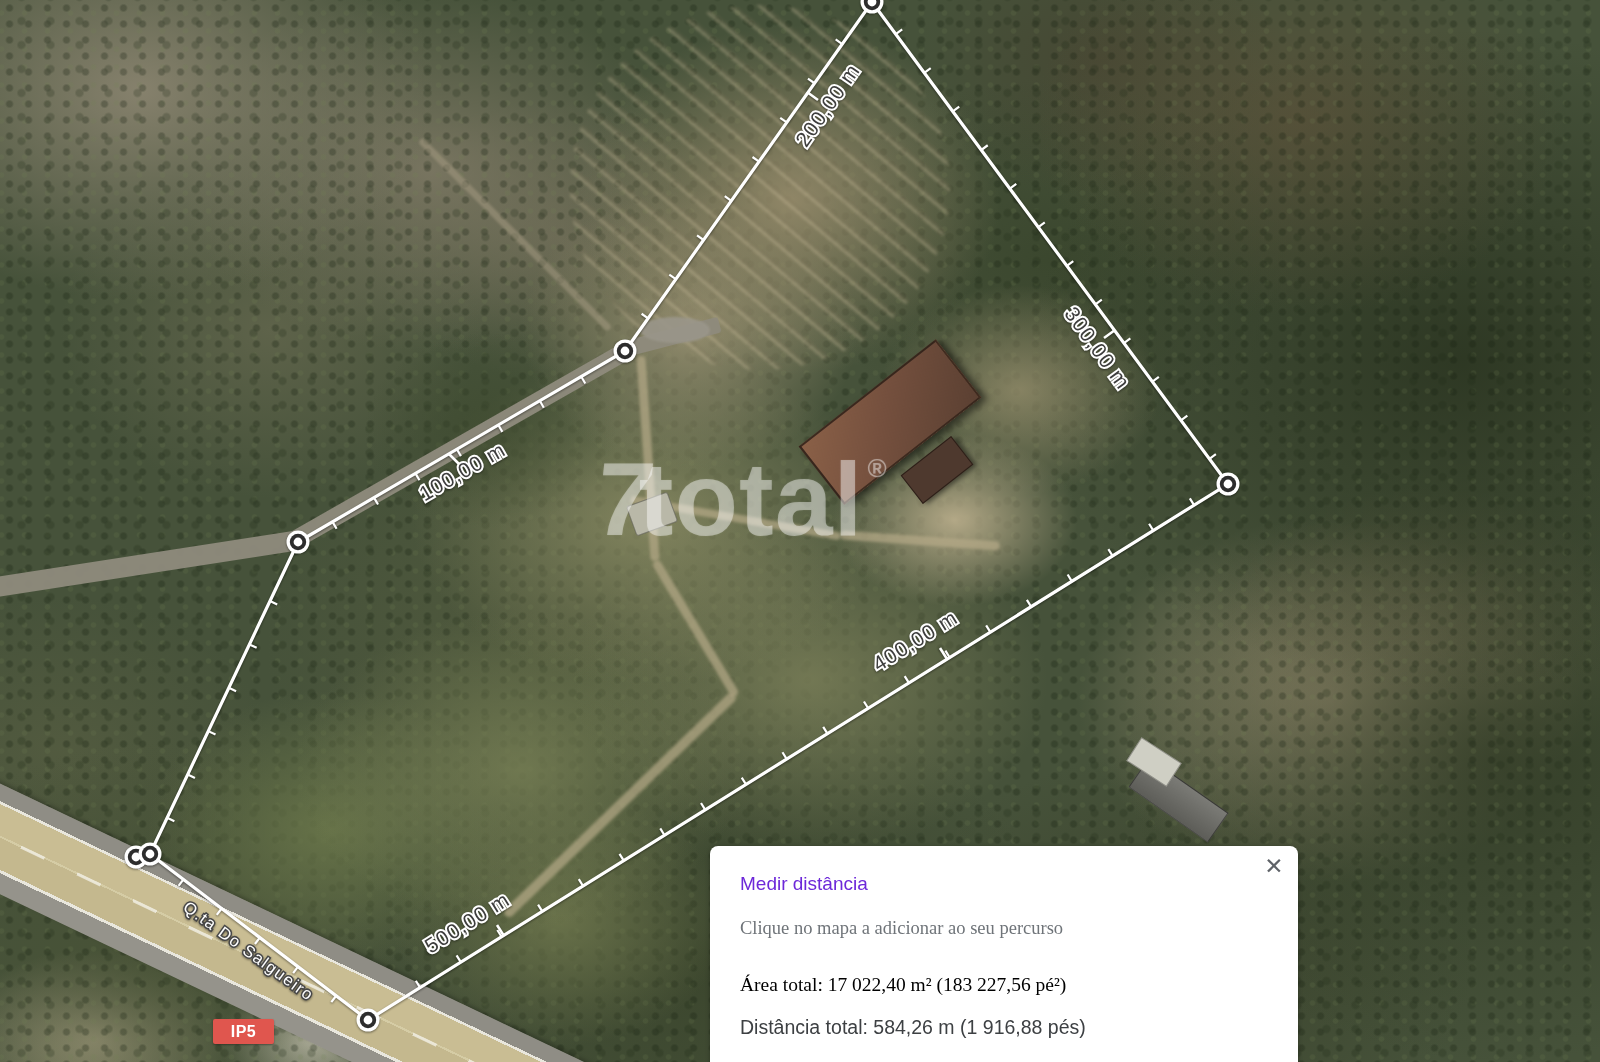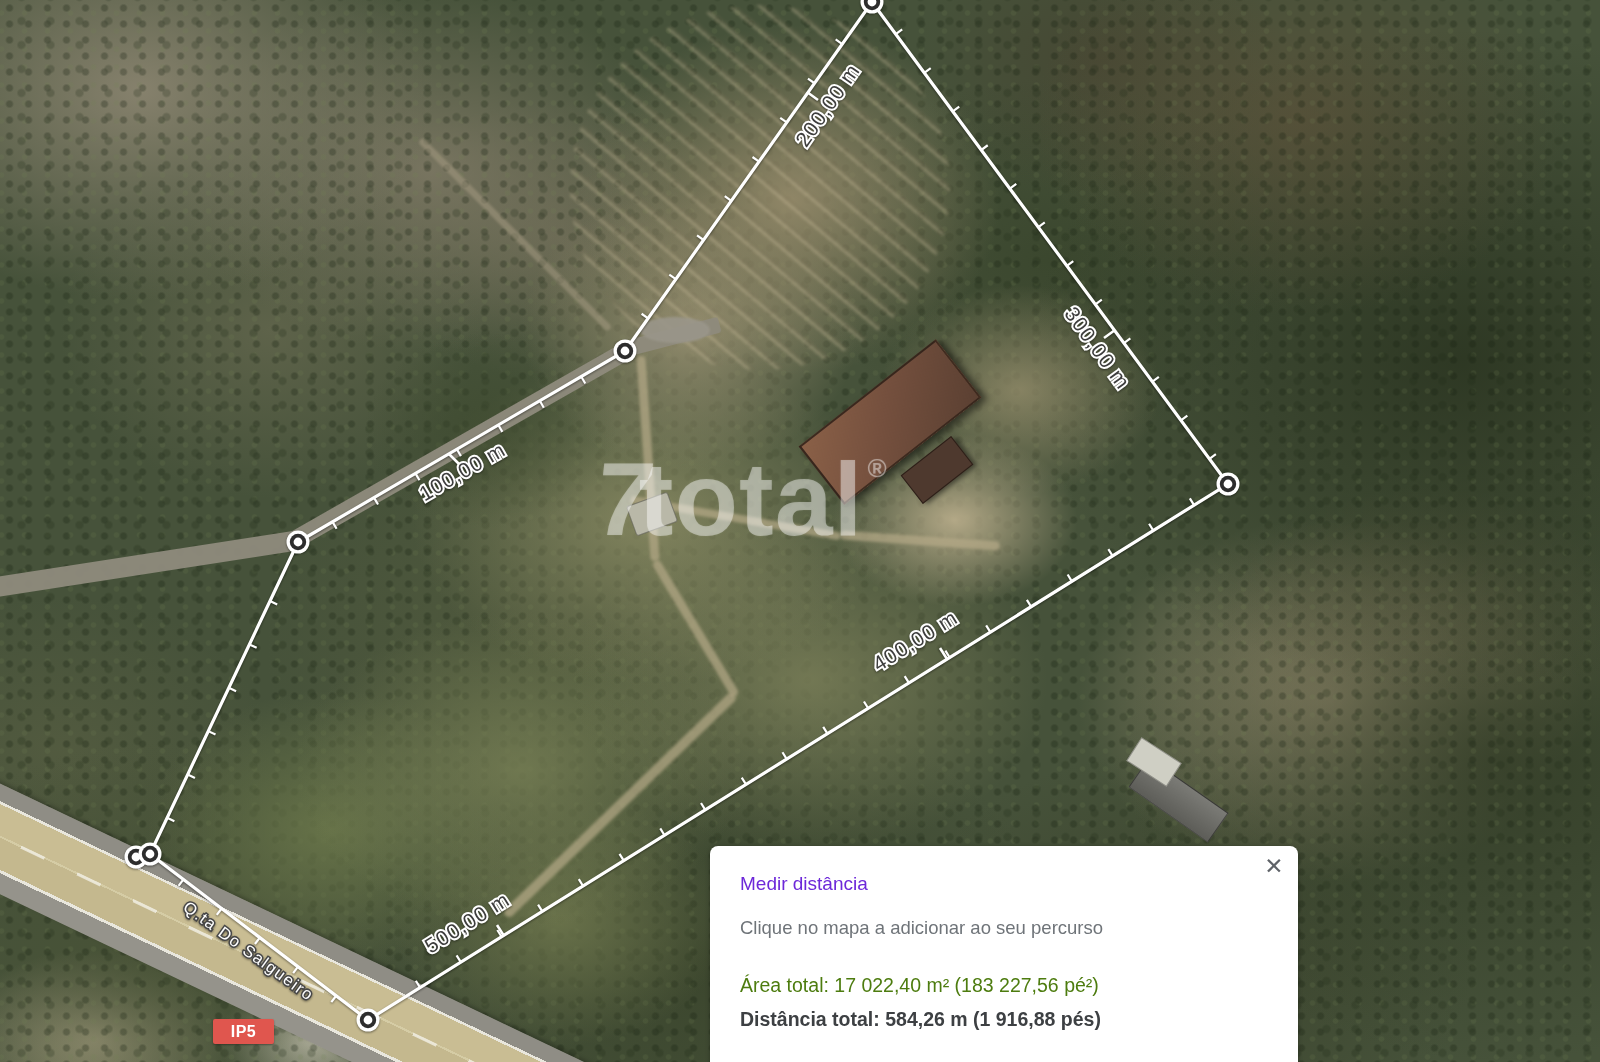--- a/index.html
+++ b/index.html
@@ -110,23 +110,23 @@
   .shield{position:absolute;left:213px;top:1019px;width:61px;height:25px;z-index:9;
     border-radius:2px;display:flex;align-items:center;justify-content:center;
     color:#fff;font-size:16px;font-weight:bold;letter-spacing:.5px;
     box-shadow:0 1px 2px rgba(0,0,0,.35);}
 
   
   .panel{position:absolute;left:710px;top:846px;width:588px;height:240px;z-index:10;
     background:#fff;border-radius:8px;box-shadow:0 1px 4px rgba(0,0,0,.3);
     padding:26px 30px 0;box-sizing:border-box;color:#202124;}
   .p-title{font-size:19px;line-height:24px;color:#6d28d9;}
-  .p-sub{font-size:18.5px;line-height:24px;color:#6f7479;margin-top:20px;}
-  .p-area{font-size:19.5px;line-height:26px;color:#4d7c0f;font-weight:500;margin-top:32px;}
-  .p-dist{font-size:19.5px;line-height:26px;color:#3d4043;font-weight:700;margin-top:8px;}
+  .p-sub{font-size:18.5px;line-height:24px;color:#6f7479;margin-top:20px;font-family:Liberation Serif, serif;}
+  .p-area{font-size:19.5px;line-height:26px;color:#000000;font-weight:500;margin-top:32px;font-family:Liberation Serif, serif;}
+  .p-dist{font-size:19.5px;line-height:26px;color:#3d4043;font-weight:400;margin-top:16px;}
   .p-close{position:absolute;right:10px;top:6px;width:28px;height:28px;border:none;
     background:none;color:#5f6368;font-size:23px;line-height:28px;padding:0;
     cursor:pointer;text-align:center;}
 </style>
 </head>
 <body>
 
 <div class="stage">
 
   <div style="position:absolute;inset:0;">

